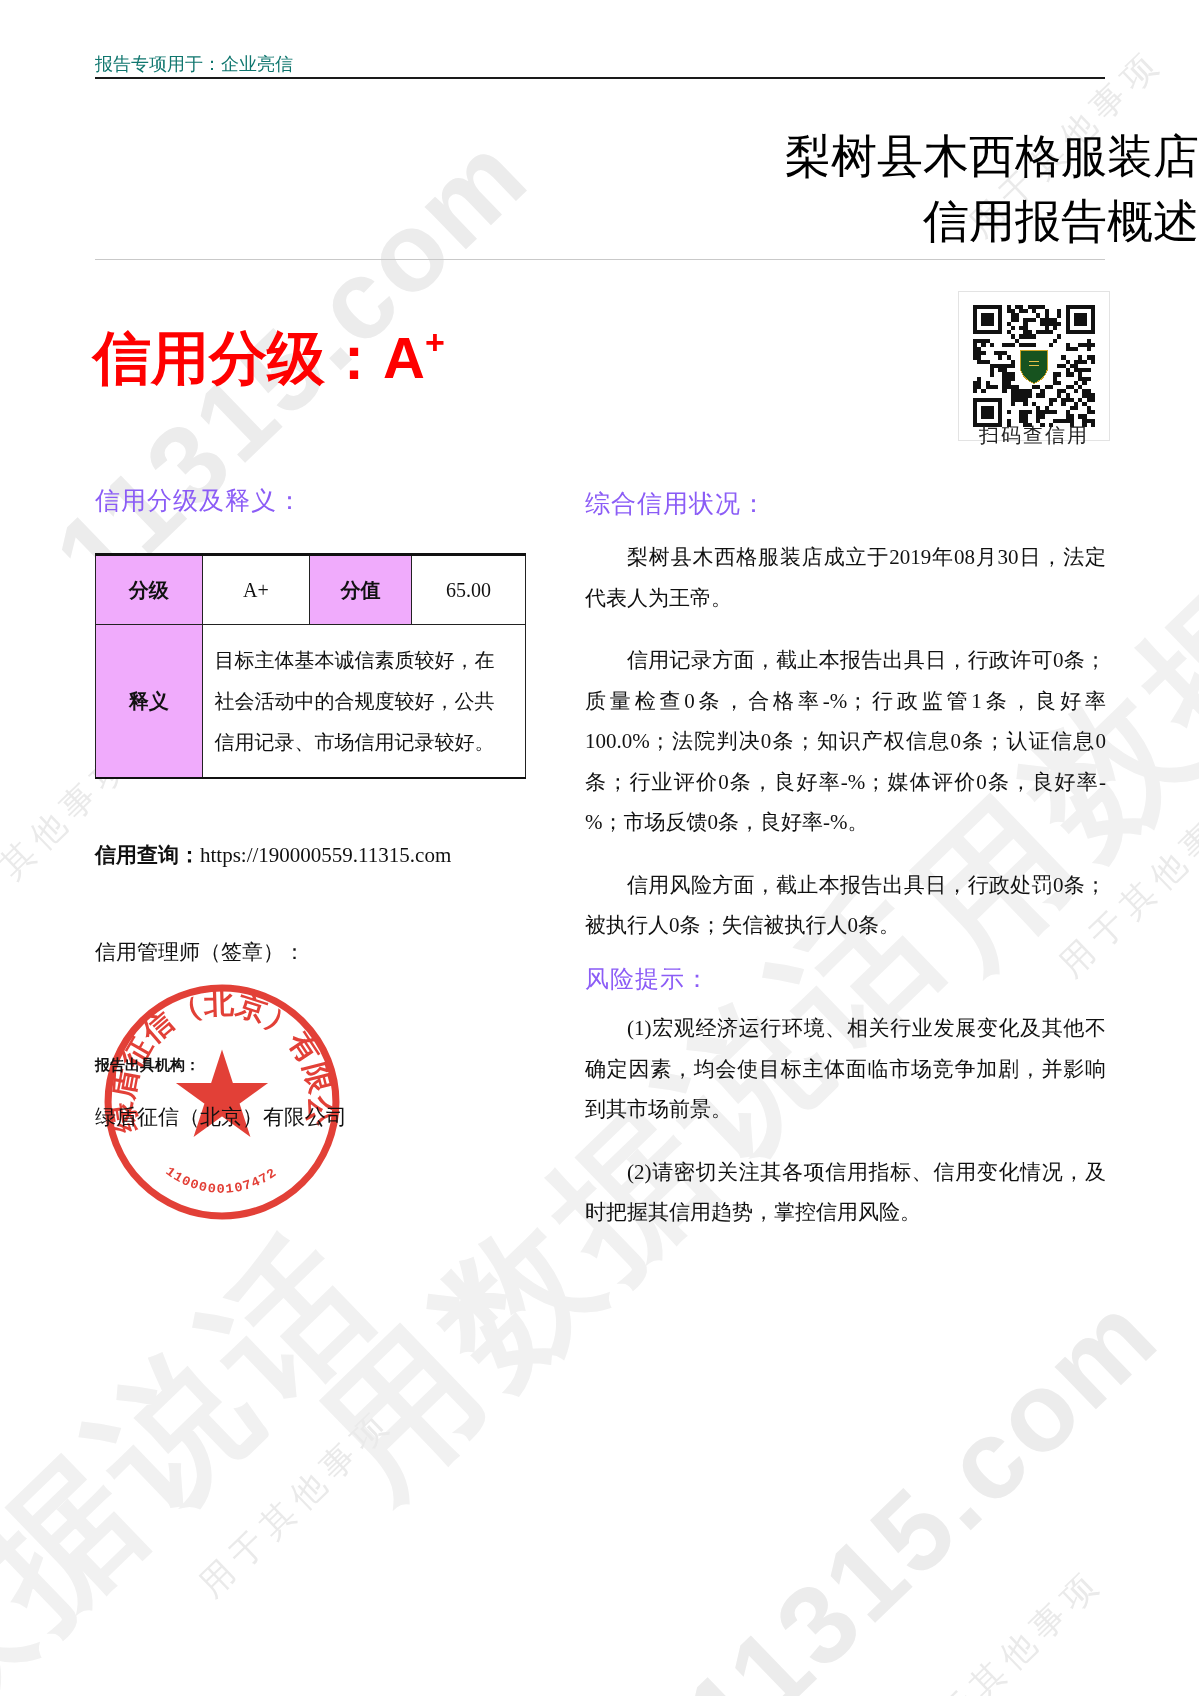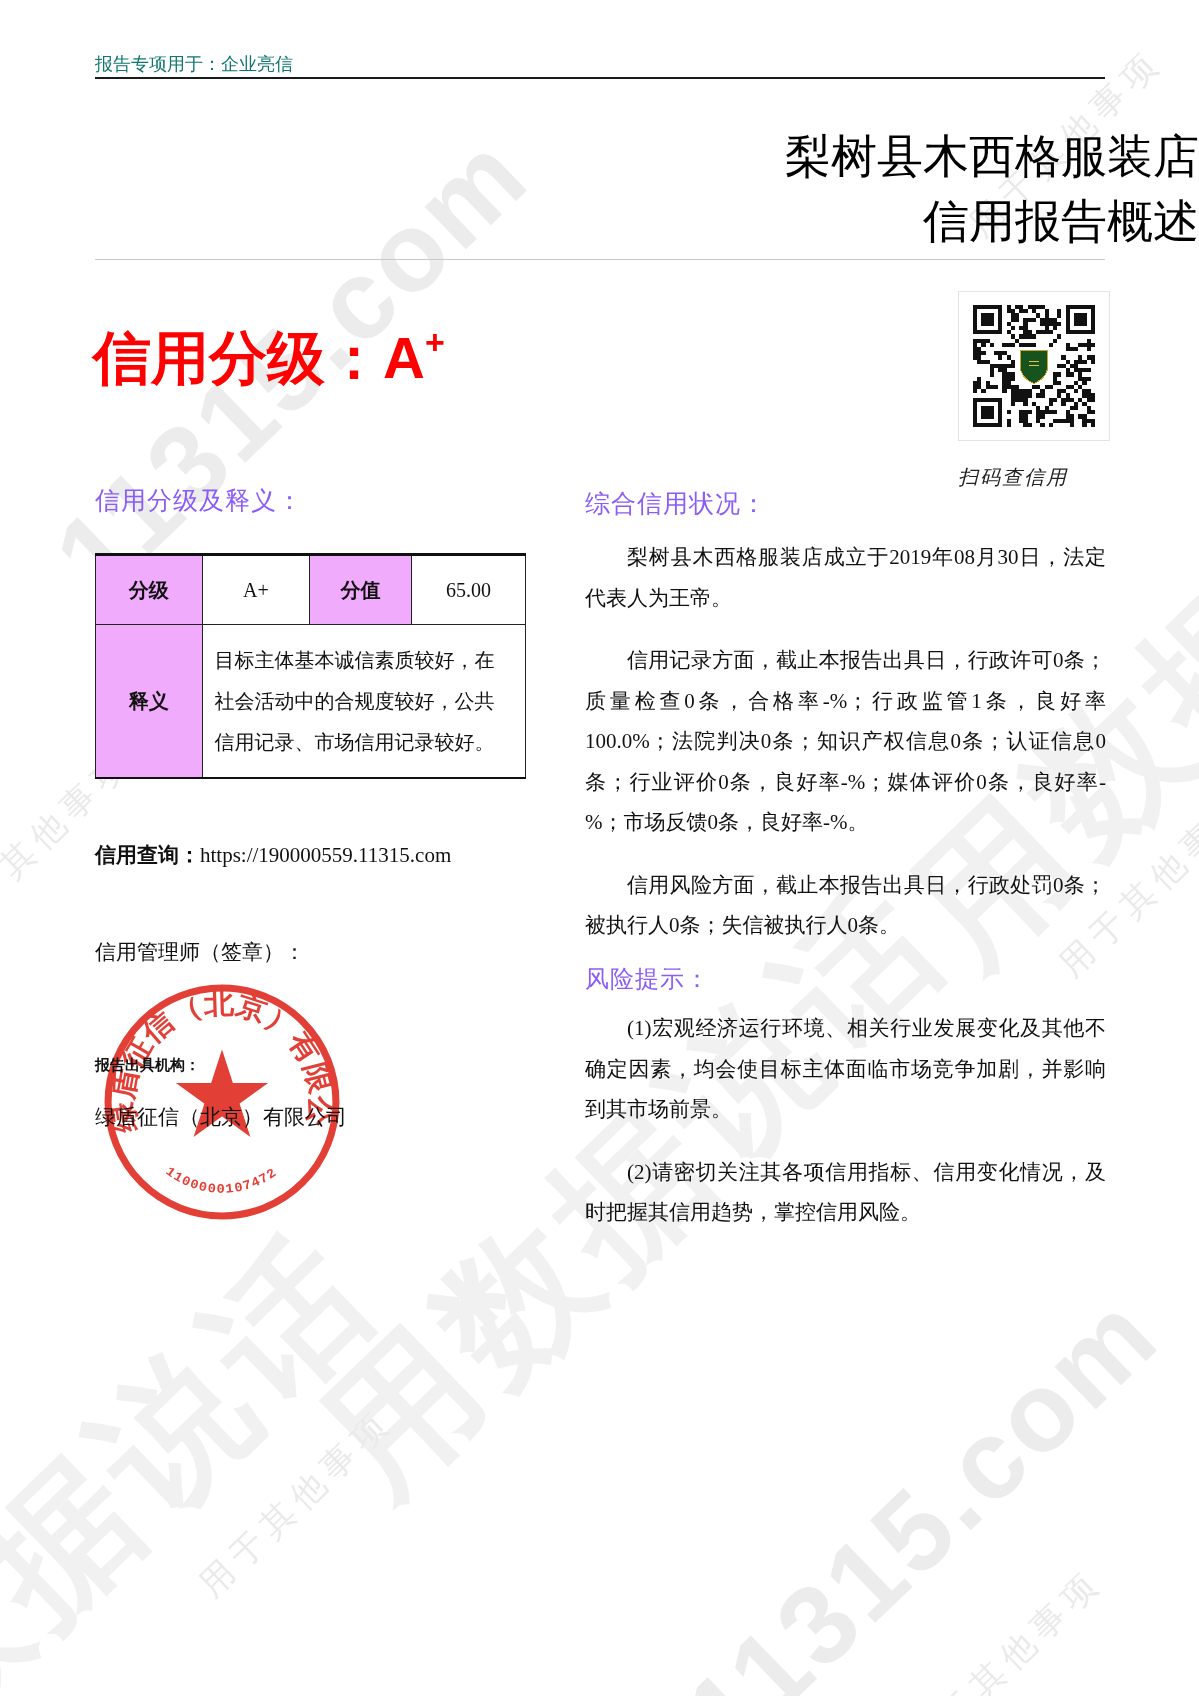--- a/index.html
+++ b/index.html
@@ -19,22 +19,22 @@
   .doc-title{position:absolute;left:0;top:124px;width:1199px;text-align:right;
              font-size:46px;line-height:1.42;color:#000;}
   .title-rule{position:absolute;left:95px;top:259px;width:1010px;height:1px;background:#c9c9c9;}
   .rating{position:absolute;left:93px;top:320px;font-size:58px;font-weight:bold;
           font-family:"Liberation Sans","DejaVu Sans",sans-serif;}
   .rating sup{font-size:34px;position:relative;top:-4px;}
   
   .qr-box{position:absolute;left:958px;top:291px;width:150px;height:148px;background:#fff;
           border:1px solid #e3e3e3;display:flex;align-items:center;justify-content:center;}
   .qr-box svg{width:122px;height:122px;shape-rendering:crispEdges;}
-  .qr-caption{position:absolute;left:958px;top:464px;width:152px;
-              font-size:20px;letter-spacing:2px;color:#222;font-style:italic;}
+  .qr-caption{position:absolute;left:958px;top:422px;width:152px;text-align:center;
+              font-size:20px;letter-spacing:2px;color:#222;}
   
   .sec-heading{position:absolute;font-size:25px;color:#8b5cf6;letter-spacing:1px;}
   .rate-table{position:absolute;left:95px;top:553px;width:431px;border-collapse:collapse;
               border-top:3px solid #111;border-bottom:2px solid #111;}
   .rate-table td{border:1px solid #222;font-size:20px;text-align:center;vertical-align:middle;}
   .rate-table .th{background:#f0abfc;font-weight:bold;
                   font-family:Liberation Sans, sans-serif;}
   .rate-table .r1 td{height:66px;}
   .rate-table .r2 td{height:140px;}
   .meaning-cell{text-align:left !important;padding:6px 12px;line-height:2.05;}

